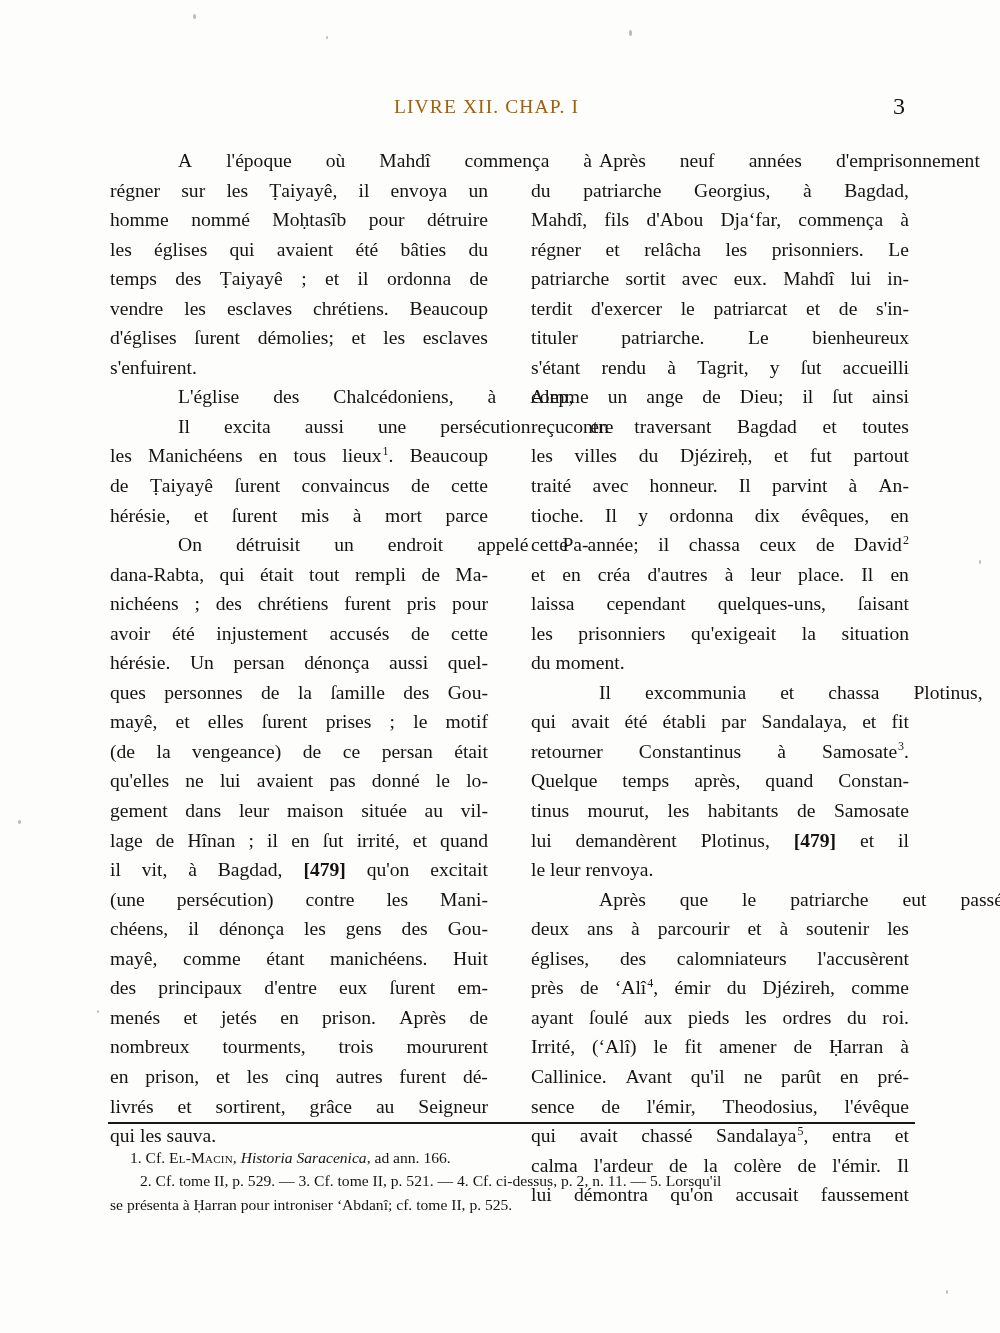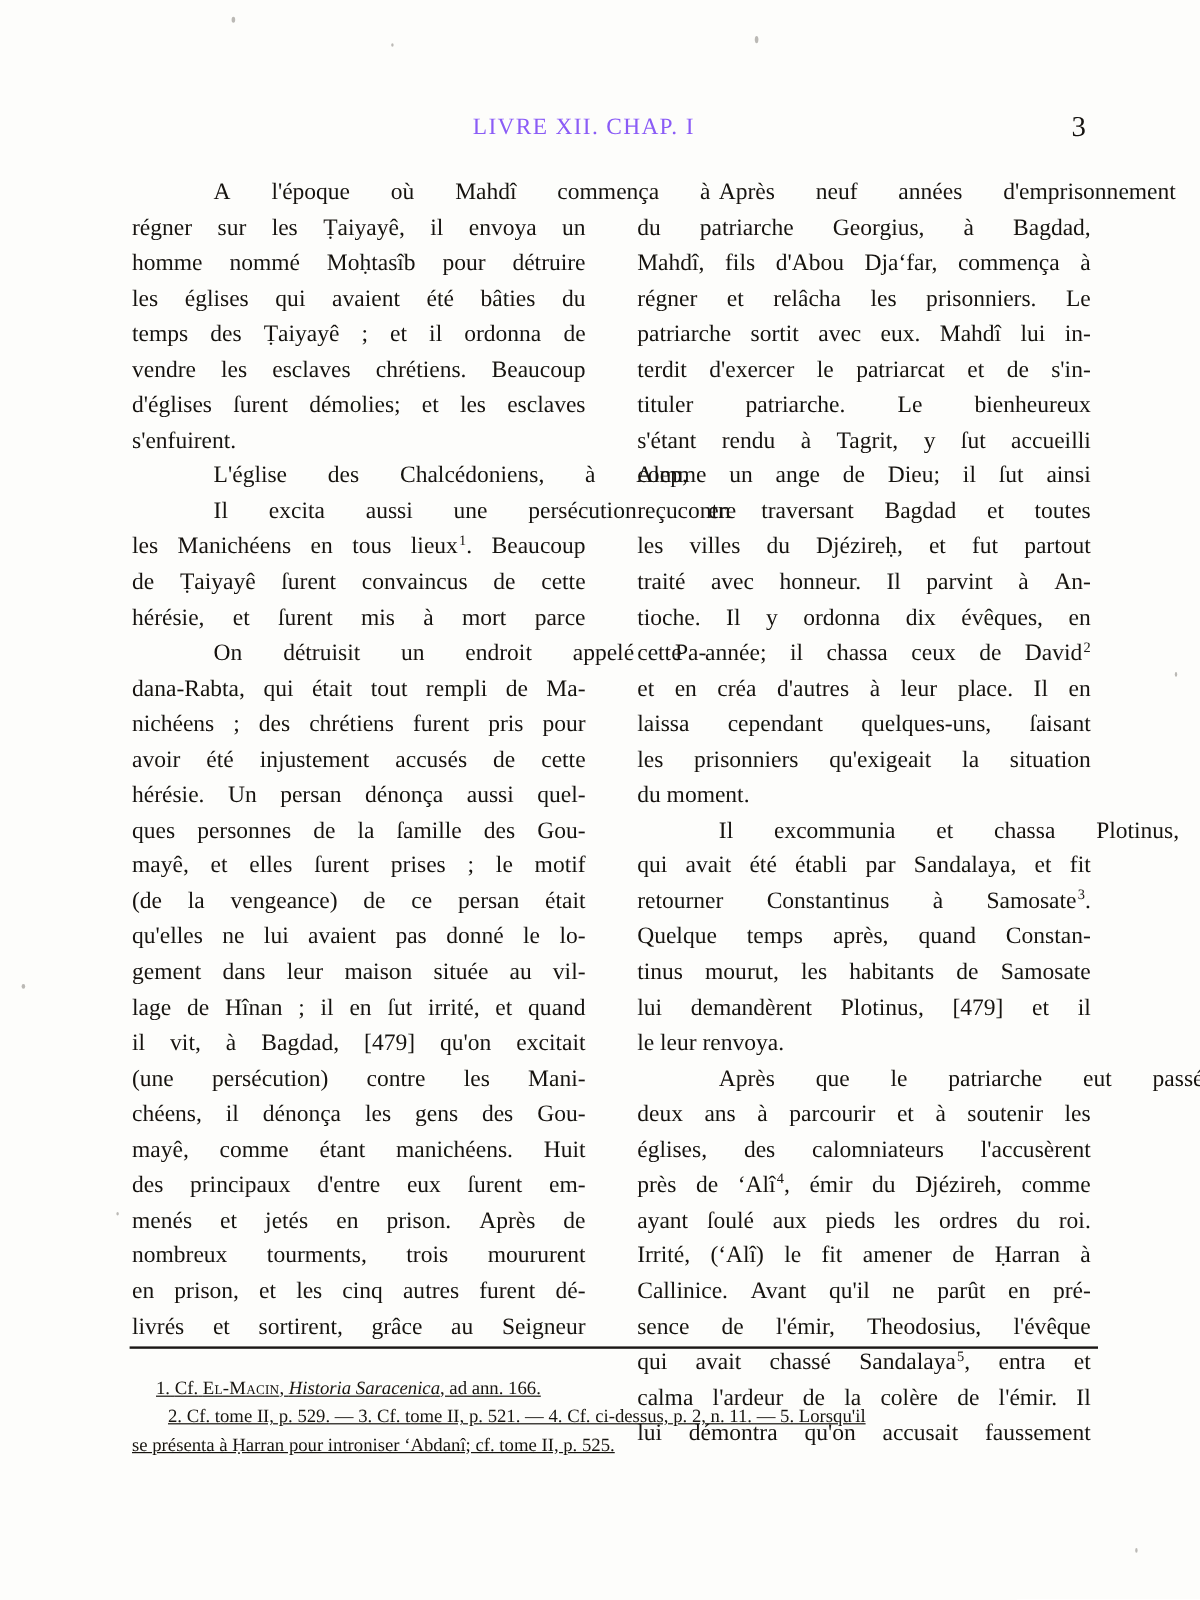--- a/index.html
+++ b/index.html
@@ -36,21 +36,21 @@
     top: 96px;
     height: 30px;
   }
   .runhead-title {
     position: absolute;
     left: 282px;
     top: 0;
     font-size: 19.5px;
     letter-spacing: 1.1px;
     white-space: nowrap;
-    color: #8b5cf6;
+    color: #a16207;
   }
   .runhead-folio {
     position: absolute;
     right: 0;
     top: -3px;
     font-size: 24px;
     color: #151310;
   }
 
   
@@ -79,21 +79,21 @@
   }
   
   .ln.j {
     display: flex;
     justify-content: space-between;
   }
   .ln.j > span { white-space: pre; }
   .ln.indent { text-indent: 34px; }
   .ln.j.indent { padding-left: 34px; }
 
-  b.folio-ref { font-weight: normal; text-align: center; }
+  b.folio-ref { font-weight: bold; text-align: center; }
   sup.fn {
     font-size: 12px;
     vertical-align: super;
     line-height: 0;
     padding-left: 1px;
   }
 
   
   .fn-rule {
     position: absolute;
@@ -107,21 +107,20 @@
     position: absolute;
     left: 110px;
     top: 1146px;
     width: 810px;
   }
   .fnline {
     font-size: 15.6px;
     line-height: 23.4px;
     white-space: nowrap;
     color: #17140f;
-    text-decoration: underline;
   }
   .fnline.ind { padding-left: 20px; }
   .fnline.ind2 { padding-left: 30px; }
   .sc {
     font-variant: small-caps;
     font-size: 15.6px;
     letter-spacing: .2px;
   }
   .it { font-style: italic; }
 </style>
@@ -423,20 +422,21 @@
             <span>dé-</span>
           </span>
         <span class="ln j">
             <span>livrés</span>
             <span>et</span>
             <span>sortirent,</span>
             <span>grâce</span>
             <span>au</span>
             <span>Seigneur</span>
           </span>
+        <span class="ln">qui les sauva.</span>
       </div>
 
     </div>
 
     <div class="col col-right">
 
       <div class="para">
         <span class="ln j indent">
             <span>Après</span>
             <span>neuf</span>

